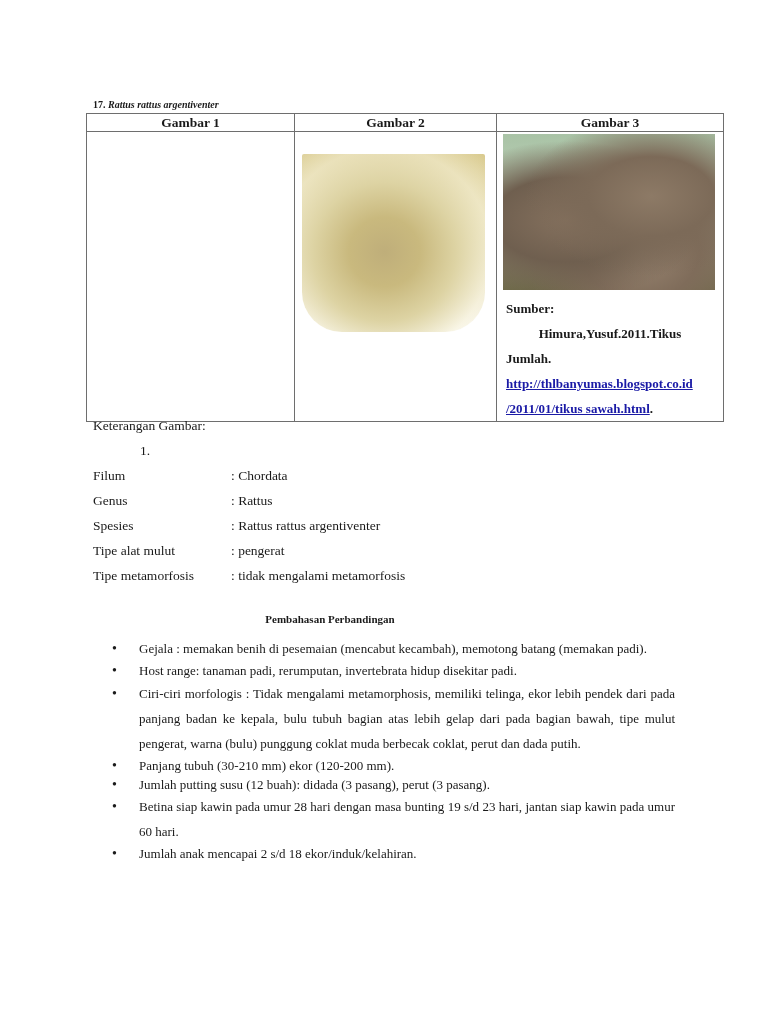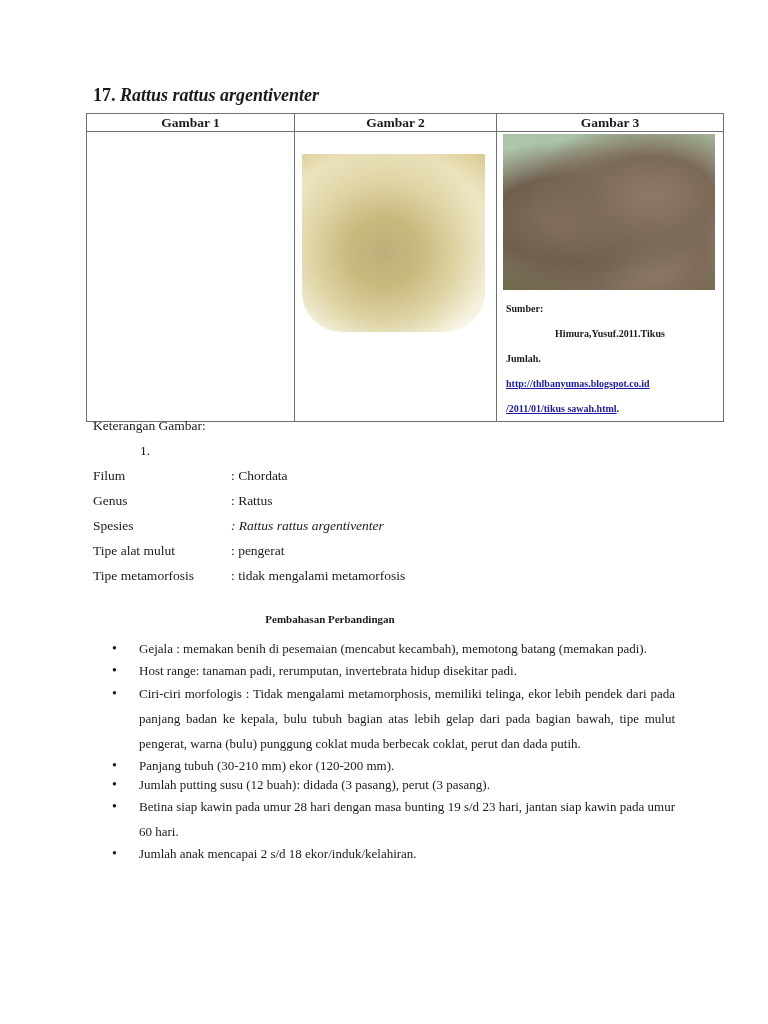--- a/index.html
+++ b/index.html
@@ -1,20 +1,20 @@
 <!DOCTYPE html>
 <html><head>
   <meta charset="utf-8">
   <style>
     html, body { margin: 0; padding: 0; }
     body {
       width: 768px; height: 1024px; background: #ffffff; position: relative; overflow: hidden;
       font-family: "Liberation Serif", "DejaVu Serif", serif; color: #1a1a1a; font-size: 13.5px;
     }
-    .title { position: absolute; left: 93px; top: 85px; font-size: 18px; font-weight: bold; }
+    .title { position: absolute; left: 93px; top: 99px; font-size: 10px; font-weight: bold; }
     .title i { font-style: italic; }
     table.grid {
       position: absolute; left: 86px; top: 113px; width: 636px; border-collapse: collapse;
       table-layout: fixed;
     }
     table.grid td, table.grid th {
       border: 1px solid #6e6e6e; padding: 0; vertical-align: top; font-weight: bold;
     }
     table.grid th { height: 17px; font-size: 13.5px; text-align: center; line-height: 17px; }
     table.grid td { height: 281px; }
@@ -27,21 +27,21 @@
       border-radius: 2px 2px 40px 40px;
     }
     .img3 {
       margin: 2px 0 0 6px; width: 212px; height: 156px;
       background:
         radial-gradient(ellipse at 70% 40%, #8d7a66 0%, #7c6a58 30%, rgba(124,106,88,0) 60%),
         radial-gradient(ellipse at 30% 55%, #85715e 0%, #6f5f4f 35%, rgba(111,95,79,0) 65%),
         radial-gradient(ellipse at 65% 75%, #9a8672 0%, #7f6c5a 30%, rgba(127,108,90,0) 60%),
         linear-gradient(180deg, #a9c3a6 0%, #b8cdb4 30%, #8e8870 70%, #6f6a4a 100%);
     }
-    .src { padding: 6px 9px 0 9px; font-size: 10px; line-height: 25px; text-align: justify; }
+    .src { padding: 6px 9px 0 9px; font-size: 13px; line-height: 25px; text-align: justify; }
     .src .just { display: flex; justify-content: center; }
     .src a { color: #1a1aa6; text-decoration: underline; }
     .ket { position: absolute; left: 93px; top: 413px; line-height: 25px; font-size: 13.5px; }
     .ket .num { padding-left: 47px; }
     .row { display: flex; }
     .row .lbl { width: 138px; }
     .heading { position: absolute; left: 0; width: 660px; top: 613px; text-align: center; font-weight: bold; font-size: 11px; }
     ul.bul { position: absolute; left: 112px; top: 636px; width: 563px; margin: 0; padding: 0; list-style: none; }
     ul.bul li { position: relative; padding-left: 27px; text-align: justify; font-size: 13px; }
     ul.bul li::before { content: "\2022"; position: absolute; left: 0; top: 0; font-size: 14px; }
@@ -93,21 +93,21 @@
   <div class="row">
     <span class="lbl">Filum</span>
     <span>: Chordata</span>
   </div>
   <div class="row">
     <span class="lbl">Genus</span>
     <span>: Rattus</span>
   </div>
   <div class="row">
     <span class="lbl">Spesies</span>
-    <span style="font-style: italic;">: Rattus rattus argentiventer</span>
+    <span style="">: Rattus rattus argentiventer</span>
   </div>
   <div class="row">
     <span class="lbl">Tipe alat mulut</span>
     <span>: pengerat</span>
   </div>
   <div class="row">
     <span class="lbl">Tipe metamorfosis</span>
     <span>: tidak mengalami metamorfosis</span>
   </div>
 </div>

